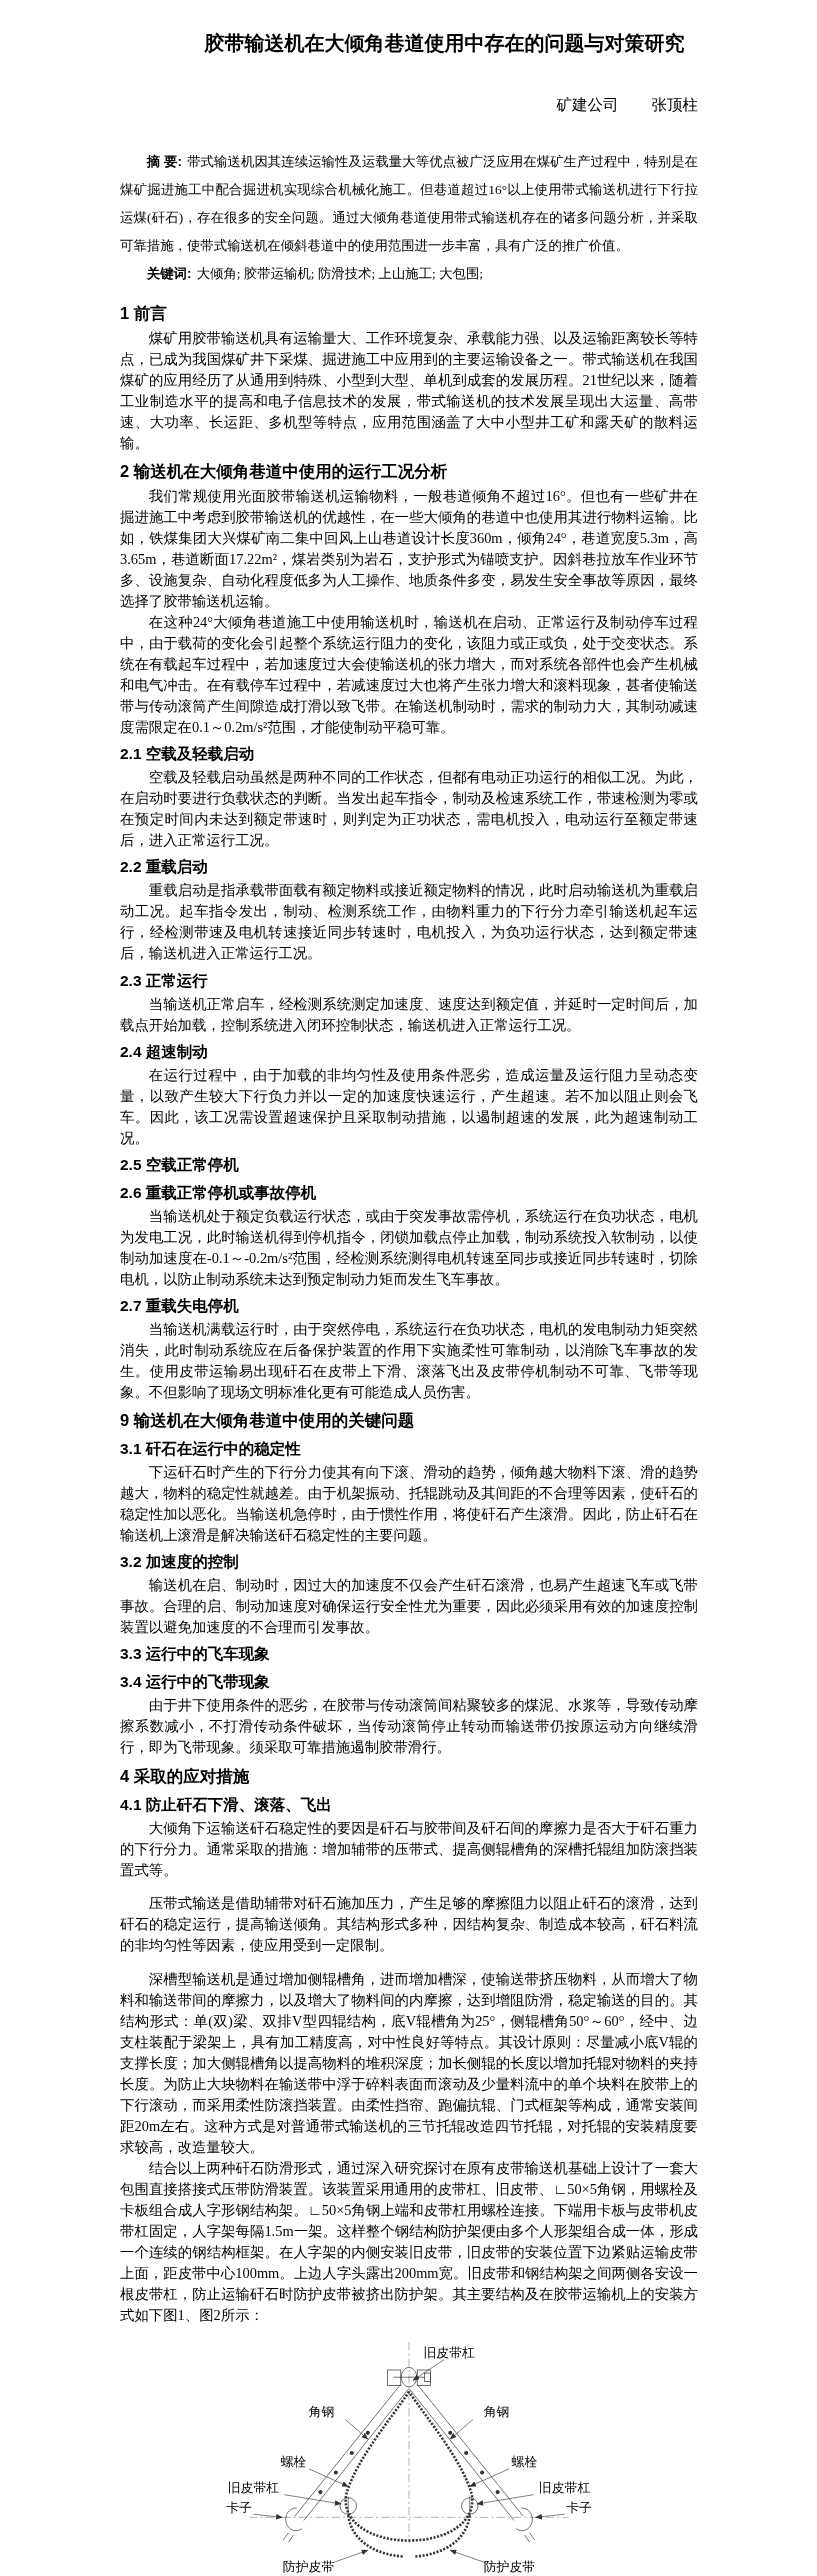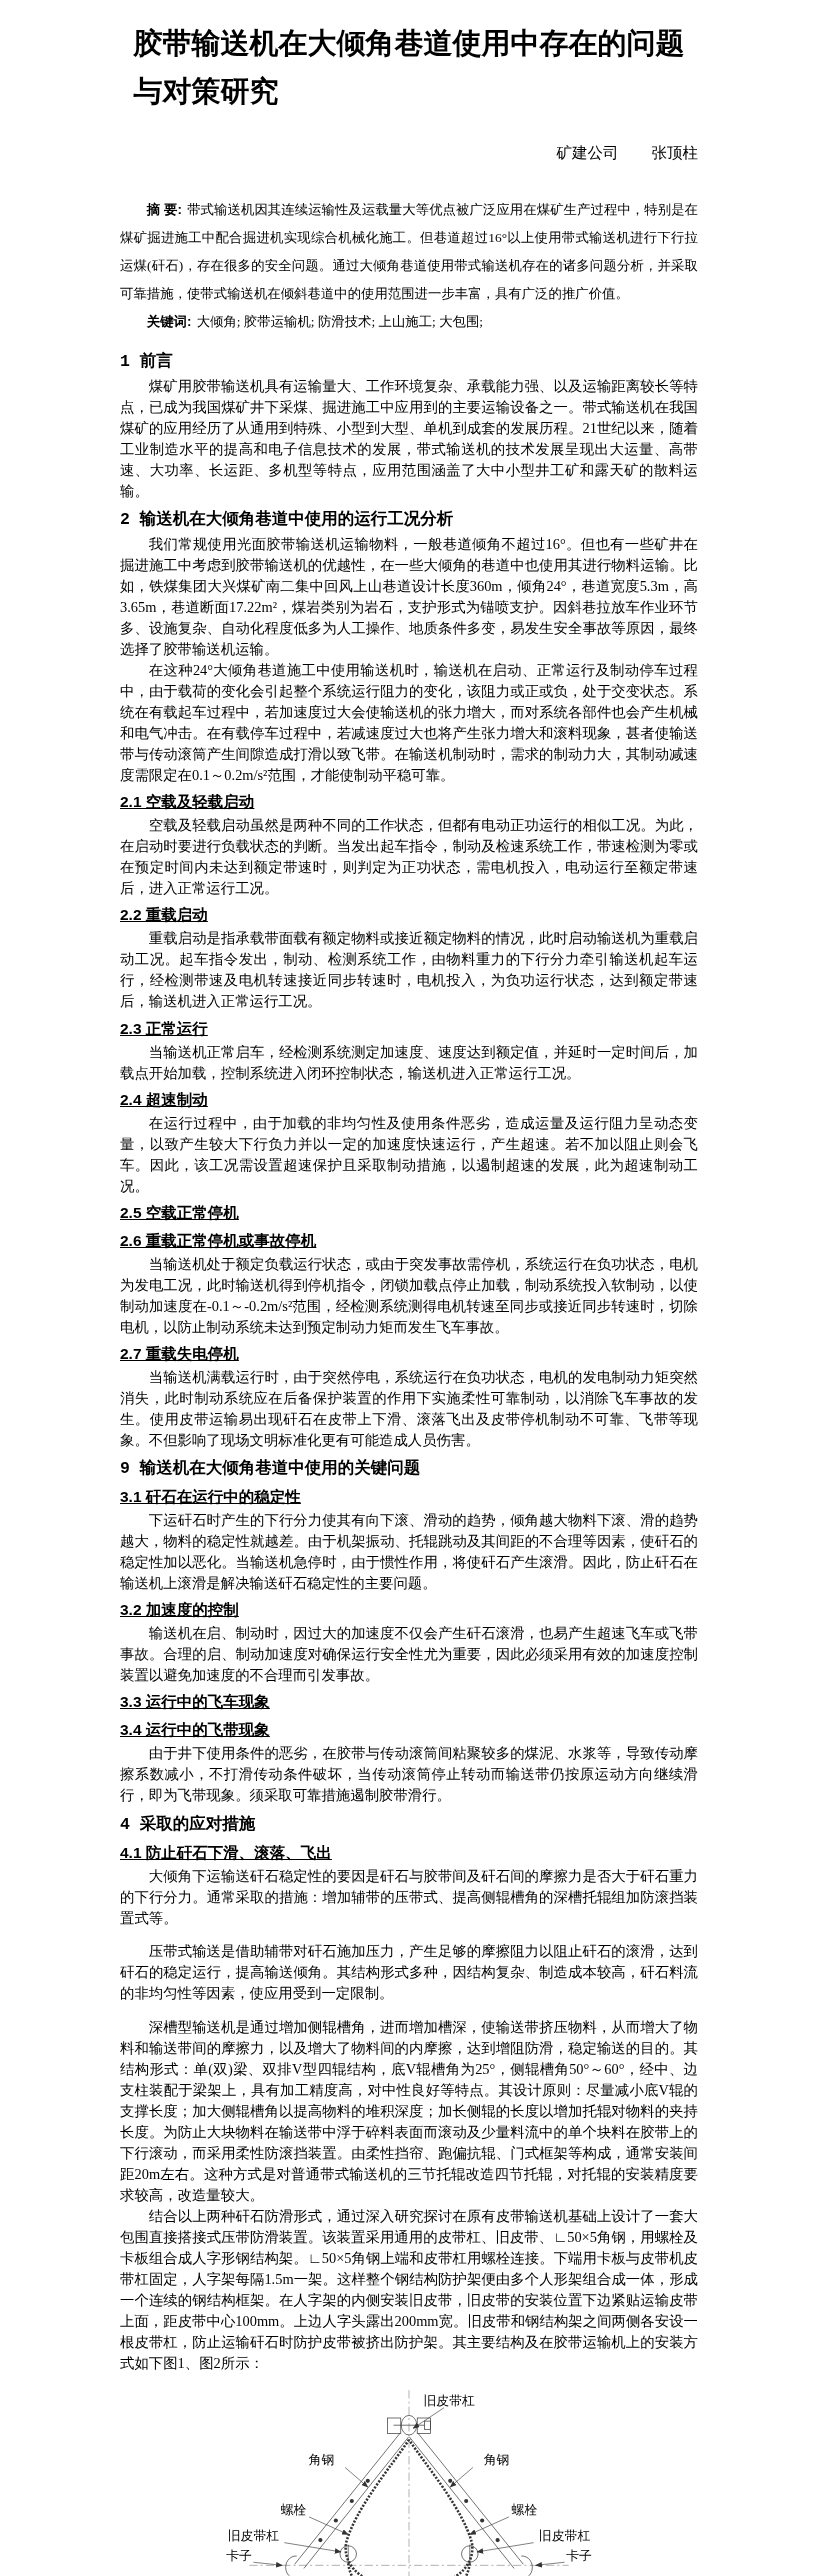--- a/index.html
+++ b/index.html
@@ -1,30 +1,30 @@
 <!DOCTYPE html>
 <html style="font-size:8.2px"><head>
 <meta charset="utf-8">
 <style>
   html,body{margin:0;padding:0;background:#fff;}
   .page{width:818px;min-height:3977px;box-sizing:border-box;background:#fff;color:#000;
         padding:18.5px 120px 20.6px;font-family:"Liberation Serif","DejaVu Serif",serif;}
   .title{font-family:"Liberation Sans","DejaVu Sans",sans-serif;font-weight:bold;
-         font-size:29px;line-height:48px;text-align:left;width:551px;margin:0 auto;}
+         font-size:20px;line-height:48px;text-align:right;width:551px;margin:0 auto;}
   .authors{text-align:right;font-size:15.5px;margin-top:26px;line-height:23px;}
   .authors .gap{display:inline-block;width:33px;}
   .abstract-block{margin-top:32px;font-size:13.4px;line-height:28px;text-align:justify;}
   .abstract-block .para{text-indent:2em;margin-top:8px;}
   .kw-line{font-size:13.4px;line-height:28px;text-indent:2em;}
   .lbl{font-family:"Liberation Sans","DejaVu Sans",sans-serif;font-weight:bold;margin-right:5.2px;}
   .content{margin-top:13.4px;font-size:14.4px;line-height:21px;text-align:justify;}
-  .content h2{font-family:Liberation Mono, monospace;font-weight:bold;
+  .content h2{font-family:Liberation Sans, sans-serif;font-weight:bold;
               font-size:16.5px;line-height:25px;margin:5.2px 0 2.1px;}
   .content h3{font-family:"Liberation Sans","DejaVu Sans",sans-serif;font-weight:bold;
-              font-size:15.5px;line-height:24px;margin:4.1px 0 1px;text-decoration:underline;}
+              font-size:15.5px;line-height:24px;margin:4.1px 0 1px;}
   .content p{margin:0;text-indent:2em;}
   .content p.mt{margin-top:12.4px;}
   .figure{margin:10.3px auto 3.1px;text-align:center;}
   svg{display:block;margin:0 auto;}
   svg text{font-family:"Liberation Serif","DejaVu Serif",serif;font-size:25px;fill:#000;}
   .thin{stroke:#3a3a3a;stroke-width:1.4;fill:none;}
   .thick{stroke:#333;stroke-width:5;fill:none;stroke-dasharray:4 3;}
   .cl{stroke:#666;stroke-width:1;fill:none;stroke-dasharray:16 6 4 6;}
   .leader{stroke:#333;stroke-width:1.2;fill:none;}
 </style>

